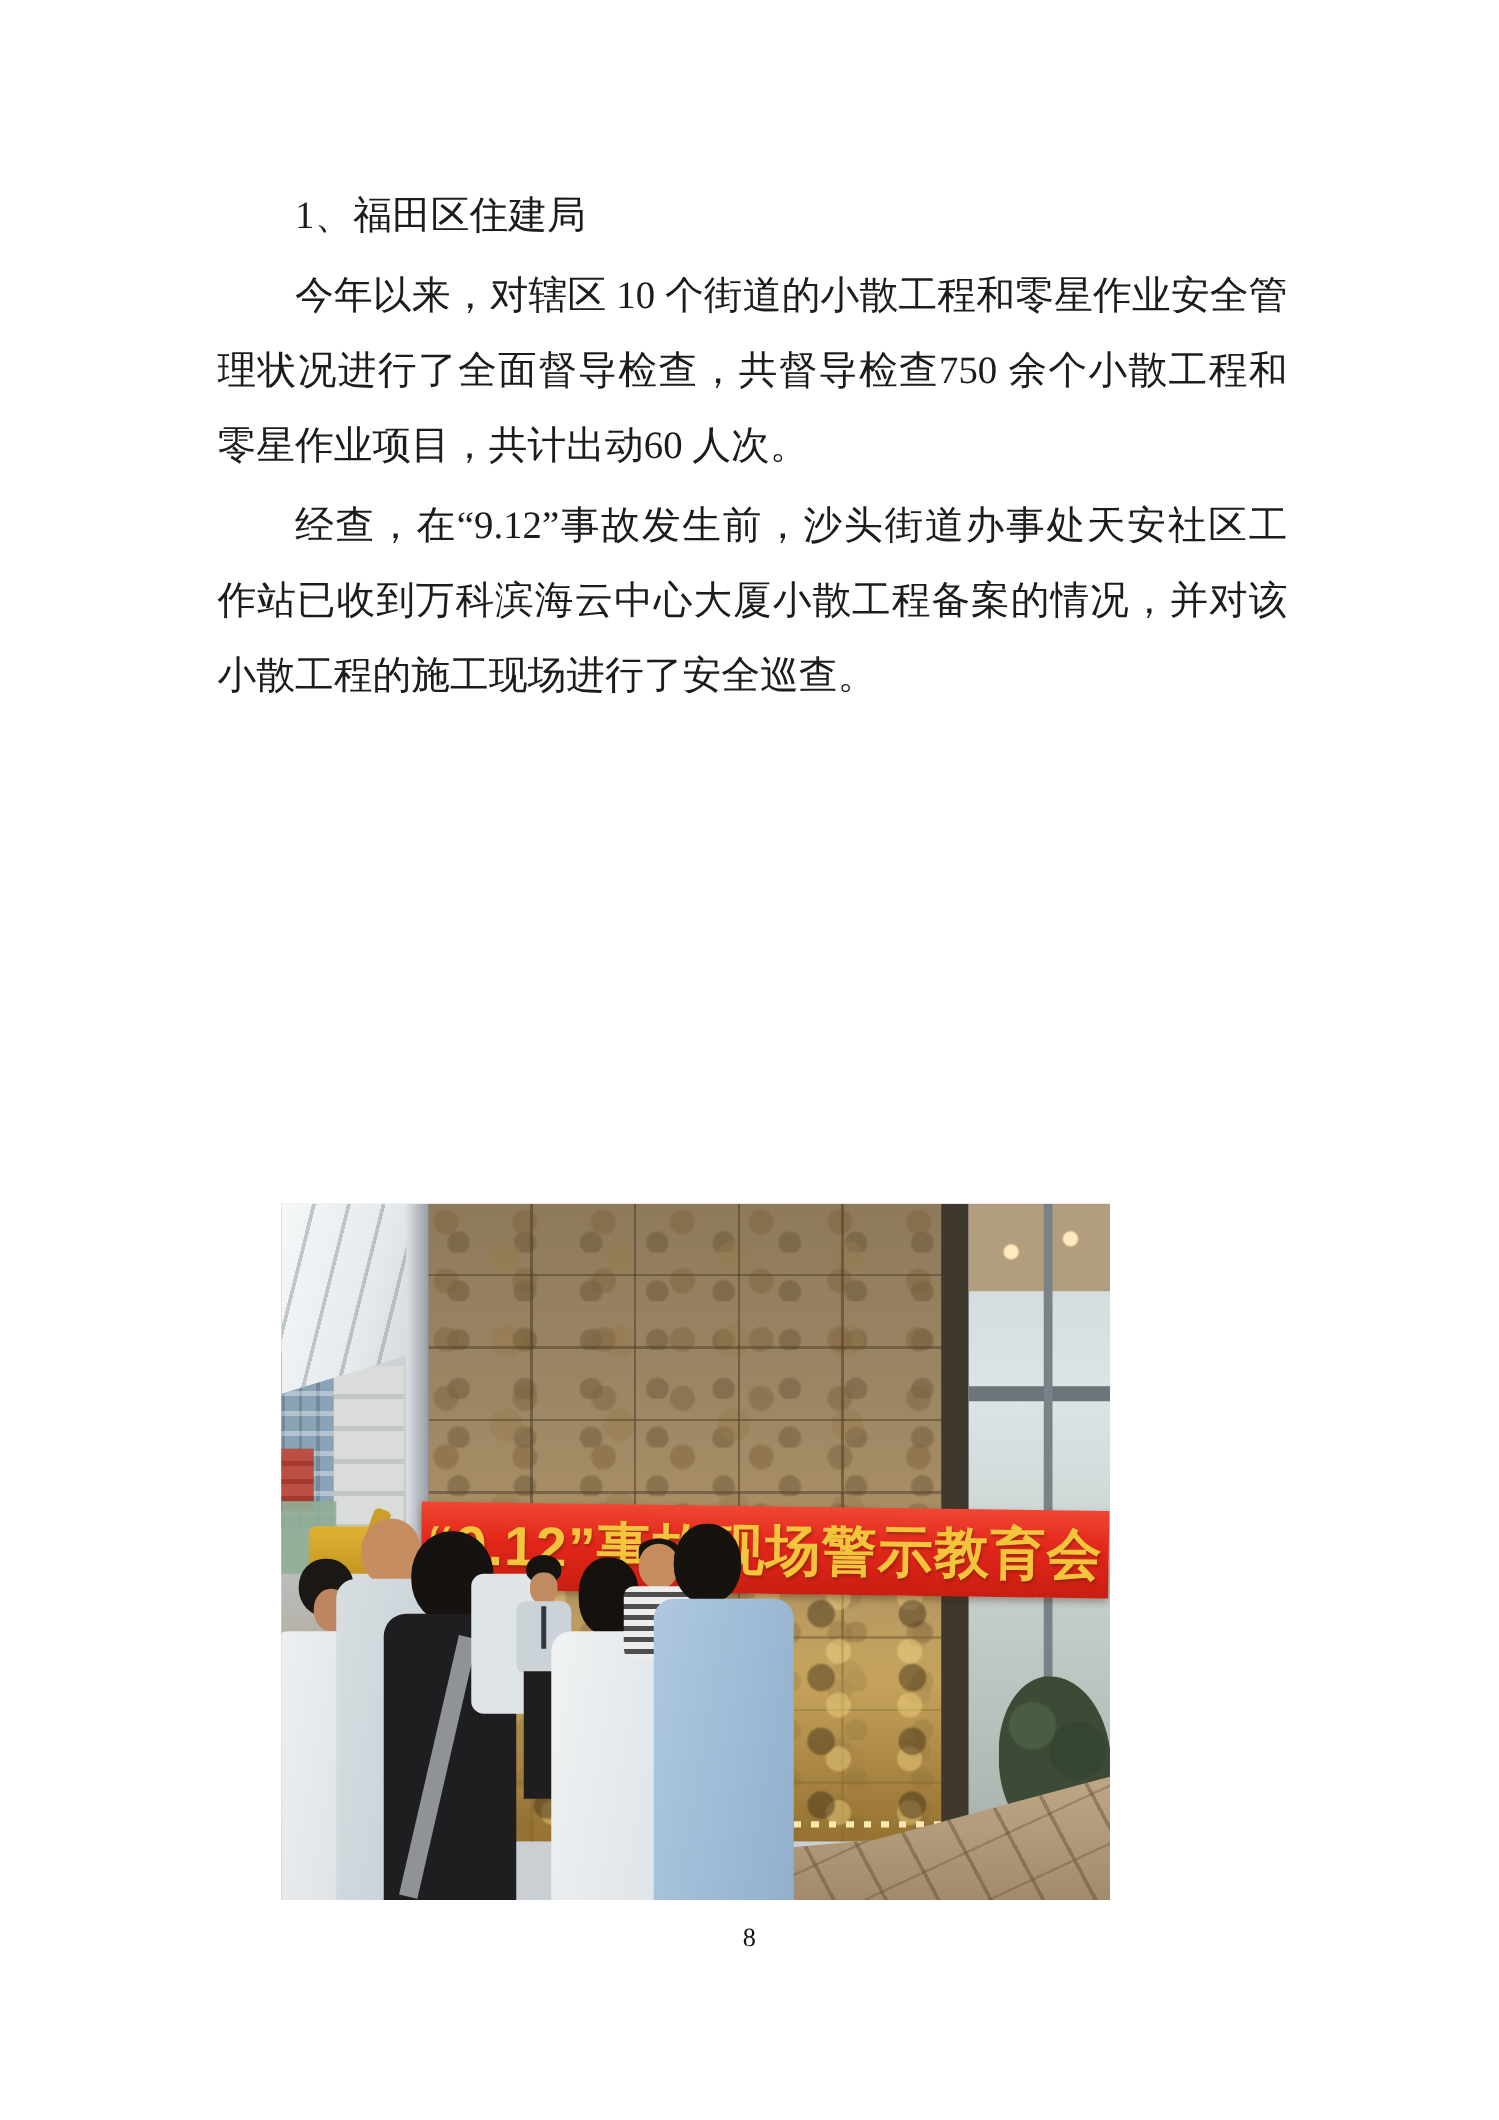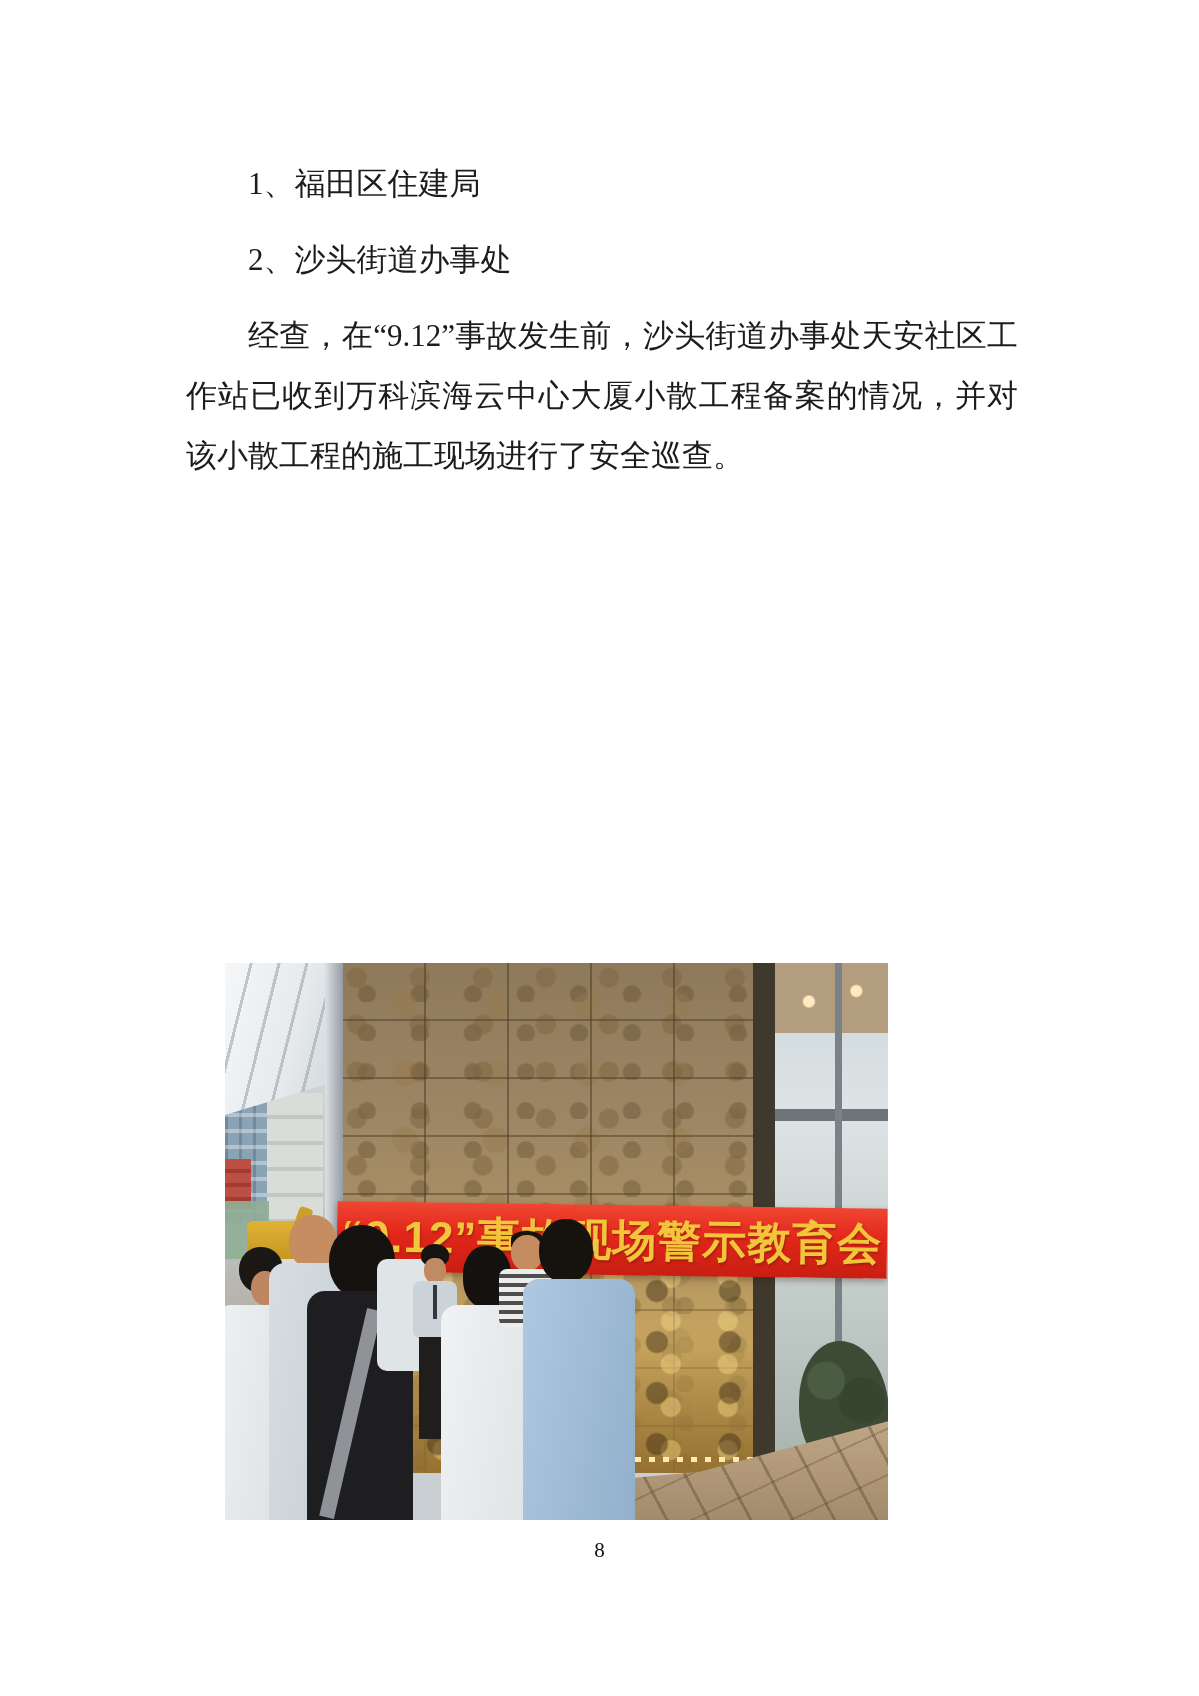--- a/index.html
+++ b/index.html
@@ -10,21 +10,21 @@
     margin:0 auto;
     overflow:hidden;
     font-family:"Liberation Serif","DejaVu Serif",serif;
     color:#1c1c1c;
   }
   .doc-text{
     position:absolute;left:170px;top:138px;width:864px;
     font-size:31px;line-height:60px;
     text-align:justify;
   }
-  .doc-text p{margin:16px;text-indent:2em;}
+  .doc-text p{margin:4px;text-indent:2em;}
   .page-number{
     position:absolute;left:0;top:1538px;width:100%;
     text-align:center;font-size:21px;color:#111;
   }
 
   
   .photo{
     position:absolute;left:225px;top:963px;width:663px;height:557px;
     overflow:hidden;background:#c9cfd2;
   }
@@ -143,21 +143,21 @@
   .p7-body{left:298px;top:316px;width:112px;height:241px;border-radius:16px 16px 0 0;
     background:linear-gradient(100deg,#aec8e0,#92b0cc);}
 </style>
 </head>
 <body>
 
 <div class="page">
 
   <div class="doc-text">
     <p>1、福田区住建局</p>
-    <p>2、沙头街道办事处</p>
+    <p>今年以来，对辖区 10 个街道的小散工程和零星作业安全管理状况进行了全面督导检查，共督导检查750 余个小散工程和零星作业项目，共计出动60 人次。</p>
     <p>经查，在“9.12”事故发生前，沙头街道办事处天安社区工作站已收到万科滨海云中心大厦小散工程备案的情况，并对该小散工程的施工现场进行了安全巡查。</p>
   </div>
 
   <div class="photo">
 
     <div class="ext-backdrop"></div>
     <div class="bldg-blue"></div>
     <div class="bldg-pale"></div>
     <div class="red-steel"></div>
     <div class="green-net"></div>

